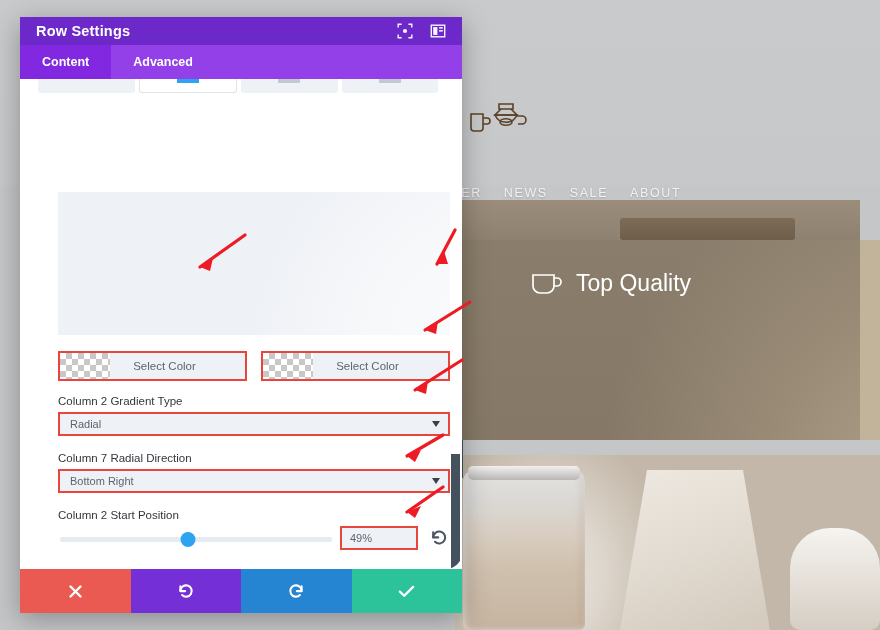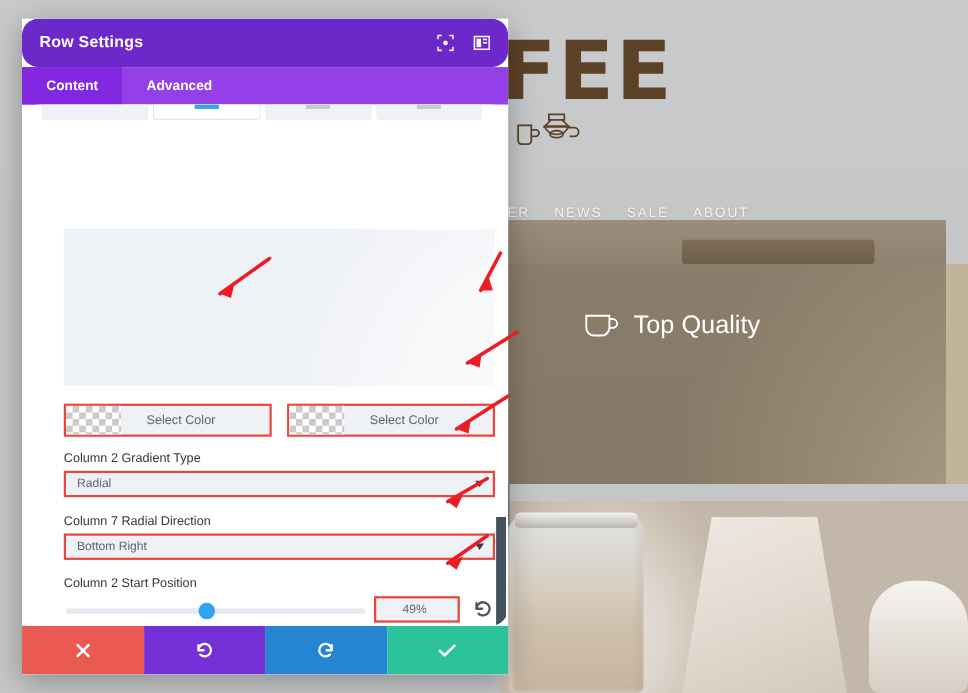--- a/index.html
+++ b/index.html
@@ -97,21 +97,21 @@
       radial-gradient(circle at 118% 118%, rgba(178,163,140,.95) 0%, rgba(160,146,124,.7) 32%, rgba(140,126,106,0) 62%),
       linear-gradient(180deg, #8a7d6b 0%, #857866 100%);
     overflow: hidden;
   }
   #feature-panel-tail {
     position: absolute; left: 860px; top: 240px; width: 20px; height: 200px;
     background: #c2b49b;
   }
   #feature-head {
     position: absolute; left: 75px; top: 30px;
-    display: flex; align-items: center; gap: 12px; margin-top: 12px;
+    display: flex; align-items: center; gap: 12px;
   }
   #feature-title {
     color: #fff; font-size: 23px; font-weight: 400;
     font-family: "Liberation Sans", sans-serif;
   }
   #feature-body {
     position: absolute; left: 112px; top: 66px; width: 200px;
     color: #f0ece6; font-size: 9.2px; line-height: 2.05;
     font-family: "Liberation Sans", sans-serif;
   }
@@ -119,24 +119,23 @@
   
   #modal {
     position: absolute; left: 20px; top: 17px;
     width: 442px; height: 596px;
     background: #fff;
     box-shadow: 0 6px 26px rgba(0,0,0,.3);
     display: flex; flex-direction: column;
     overflow: hidden;
   }
   #modal-header {
-    height: 44px; background: #6d28c9;
+    height: 28px; background: #6d28c9;
     display: flex; align-items: center; padding: 0 16px;
     flex: 0 0 auto;
-    border-radius: 15px;
   }
   #modal-title { color: #fff; font-size: 14.5px; font-weight: 700; letter-spacing: .2px; }
   #header-actions { margin-left: auto; display: flex; gap: 17px; align-items: center; }
   .hdr-icon { width: 16px; height: 16px; opacity: .96; cursor: pointer; }
 
   #modal-tabs {
     height: 34px; background: #9340e8; display: flex; flex: 0 0 auto;
   }
   .tab {
     padding: 0 22px; display: flex; align-items: center;
@@ -213,21 +212,21 @@
   }
   .range-thumb {
     position: absolute; width: 15px; height: 15px; border-radius: 50%;
     background: #2ea3f2; transform: translate(-50%, -5px);
   }
   .num-box {
     position: absolute; left: 320px; width: 78px; height: 24px;
     background: #eef1f6; border: 2px solid #e8453c;
     display: flex; align-items: center;
   }
-  .num-text { padding-left: 24px; font-size: 11px; color: #5f6470; }
+  .num-text { padding-left: 8px; font-size: 11px; color: #5f6470; }
   .reset-icon { position: absolute; left: 410px; width: 18px; height: 18px; cursor: pointer; }
 
   
   #modal-scrollbar {
     position: absolute; right: 2px; top: 375px; width: 9px; height: 196px;
     background: #44525e;
   }
 
   
   #modal-footer {
@@ -250,21 +249,20 @@
   <div id="site-bg"></div>
   <div id="photo-upper"></div>
   <div id="photo-upper-bar"></div>
   <div id="photo-lower"></div>
   <div id="photo-bagstack"></div>
   <div id="photo-jar"></div>
   <div id="photo-jar-lid"></div>
   <div id="photo-cup"></div>
   <div id="left-edge-strip"></div>
 
-  <div id="logo">FEE</div>
   <svg id="logo-art" viewBox="0 0 80 40">
     <g fill="none" stroke="#5b4227" stroke-width="1.6">
       <path d="M6 14 h12 v14 a3 3 0 0 1 -3 3 h-6 a3 3 0 0 1 -3 -3 z"></path>
       <path d="M18 18 h4 a3 3 0 0 1 0 6 h-4"></path>
       <path d="M34 4 h14 v5 h-14 z"></path>
       <path d="M36 9 l-6 6 h22 l-6 -6"></path>
       <path d="M30 15 a12 12 0 0 0 22 0 z" stroke-width="1.6"></path>
       <ellipse cx="41" cy="22" rx="6" ry="3.2"></ellipse>
       <path d="M52 16 h5 a4 4 0 0 1 0 8 h-4"></path>
     </g>

